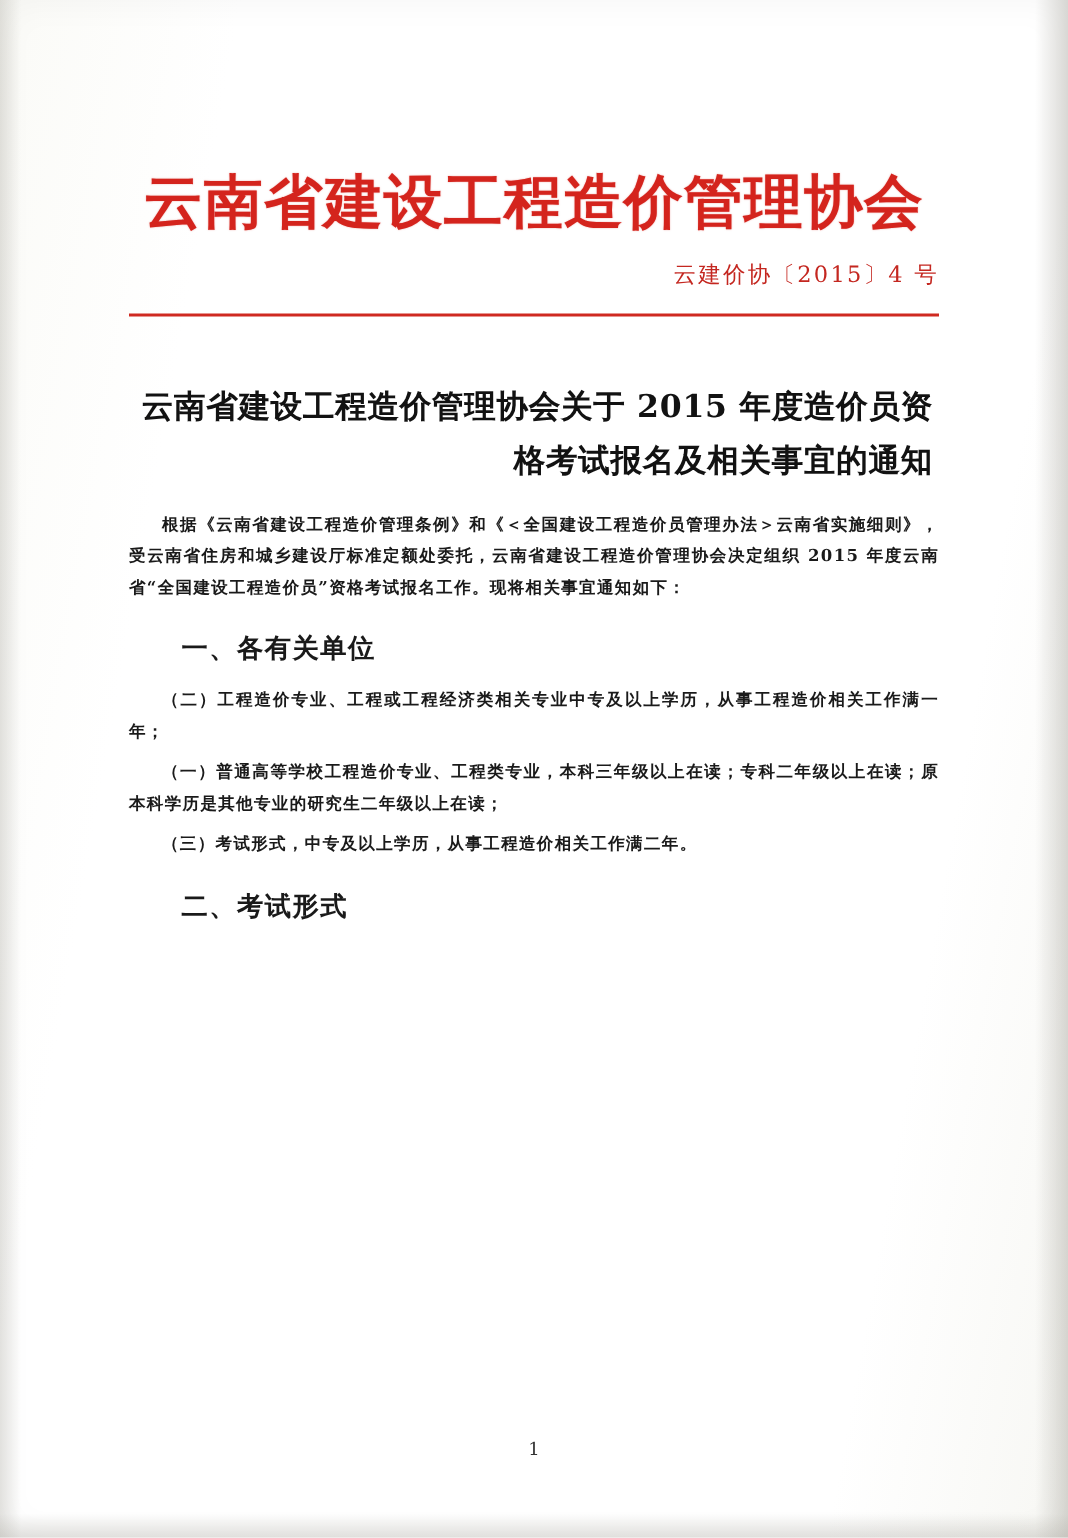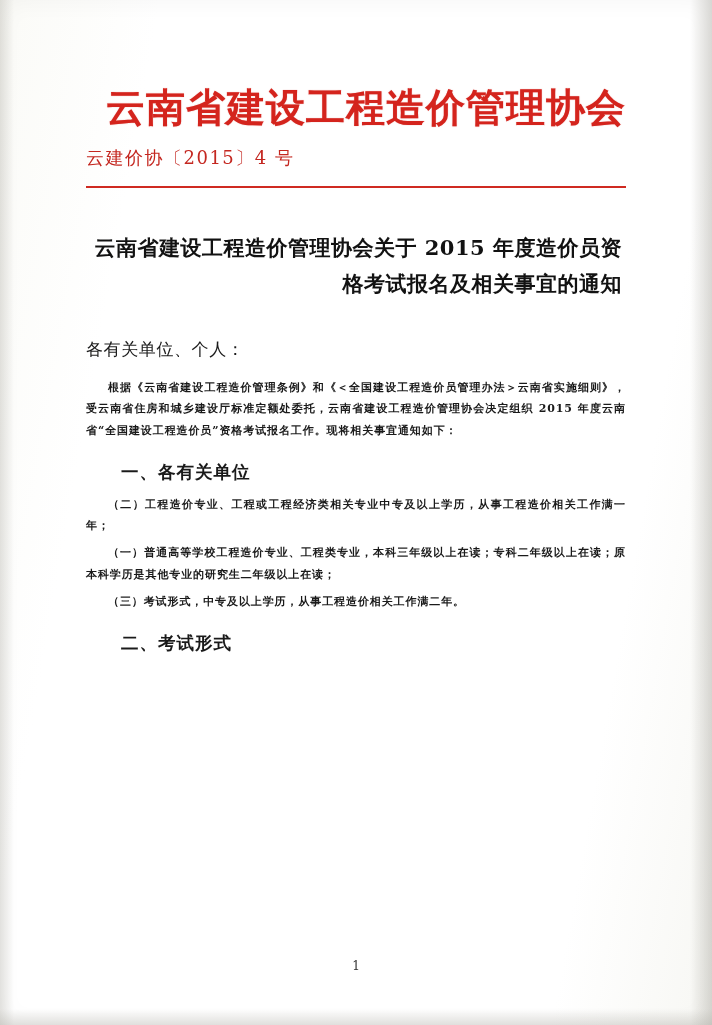--- a/index.html
+++ b/index.html
@@ -53,36 +53,36 @@
   }
 
   .content {
     position: relative;
     padding: 0 86px;
     box-sizing: border-box;
     z-index: 2;
   }
 
   .org-title {
-    margin-top: 87px;
-    text-align: right;
+    margin-top: 115px;
+    text-align: center;
     color: #d4241d;
     font-family: "DejaVu Serif", "Liberation Serif", serif;
     font-weight: bold;
     font-size: 39px;
     letter-spacing: 1px;
     line-height: 1.05;
     text-shadow: 0 0 1px rgba(212,36,29,0.5);
     white-space: nowrap;
   }
   .doc-number {
     margin-top: 18px;
-    text-align: left;
+    text-align: right;
     color: #c42720;
-    font-size: 18px;
+    font-size: 15px;
     letter-spacing: 1.5px;
   }
   .red-rule {
     margin: 16px 0 0 0;
     height: 2px;
     background: #cf2a21;
     width: 100%;
   }
 
   .doc-title {
@@ -146,21 +146,20 @@
   <div class="content">
 
     <div class="org-title">云南省建设工程造价管理协会</div>
 
     <div class="doc-number">云建价协〔2015〕4 号</div>
 
     <div class="red-rule"></div>
 
     <div class="doc-title">云南省建设工程造价管理协会关于 2015 年度造价员资格考试报名及相关事宜的通知</div>
 
-    <div class="salutation">各有关单位、个人：</div>
 
     <p class="body">根据《云南省建设工程造价管理条例》和《＜全国建设工程造价员管理办法＞云南省实施细则》，受云南省住房和城乡建设厅标准定额处委托，云南省建设工程造价管理协会决定组织 2015 年度云南省“全国建设工程造价员”资格考试报名工作。现将相关事宜通知如下：</p>
 
     <h3 class="section">一、各有关单位</h3>
 
     <p class="body tight">（二）工程造价专业、工程或工程经济类相关专业中专及以上学历，从事工程造价相关工作满一年；</p>
 
     <p class="body tight">（一）普通高等学校工程造价专业、工程类专业，本科三年级以上在读；专科二年级以上在读；原本科学历是其他专业的研究生二年级以上在读；</p>
 
     <p class="body tight">（三）考试形式，中专及以上学历，从事工程造价相关工作满二年。</p>

